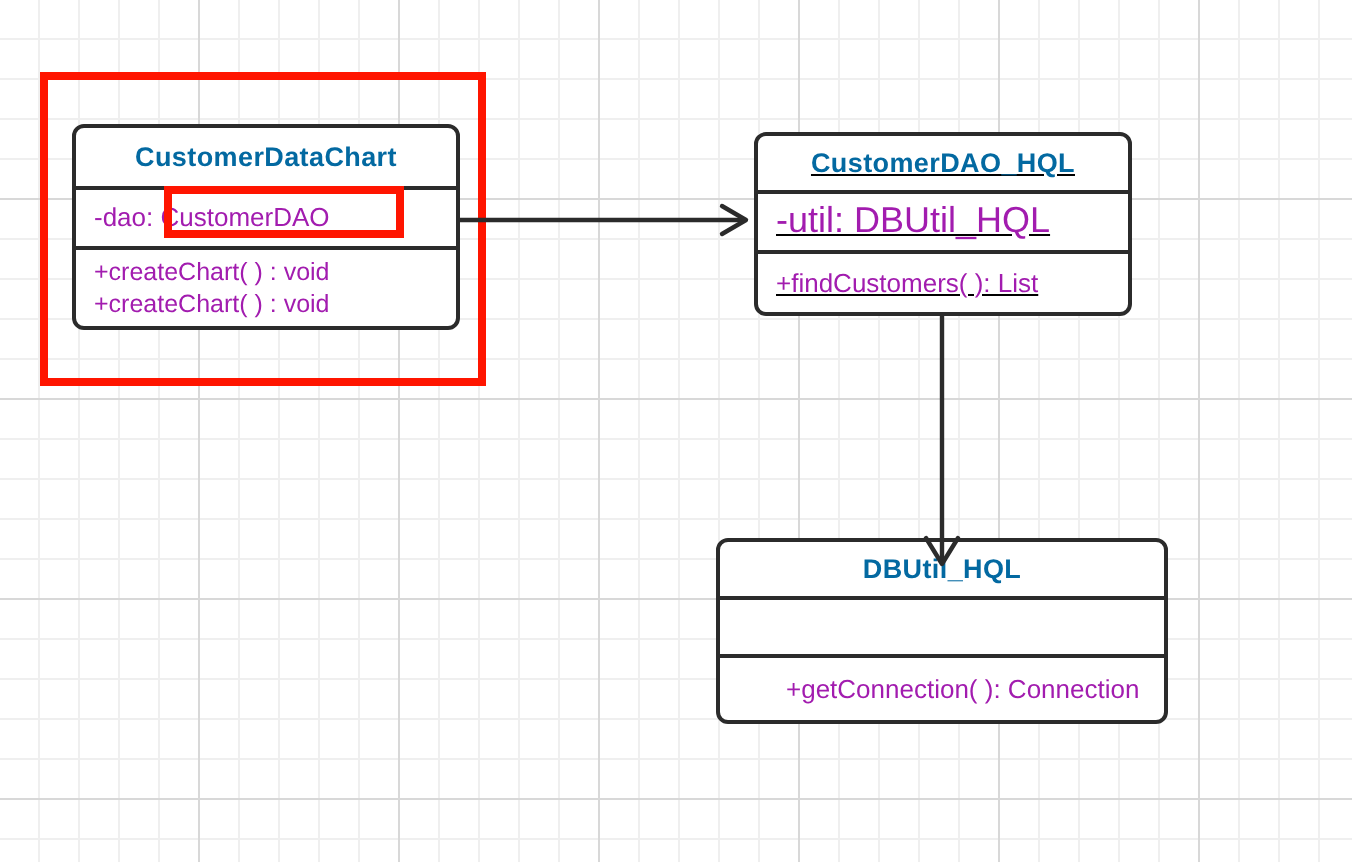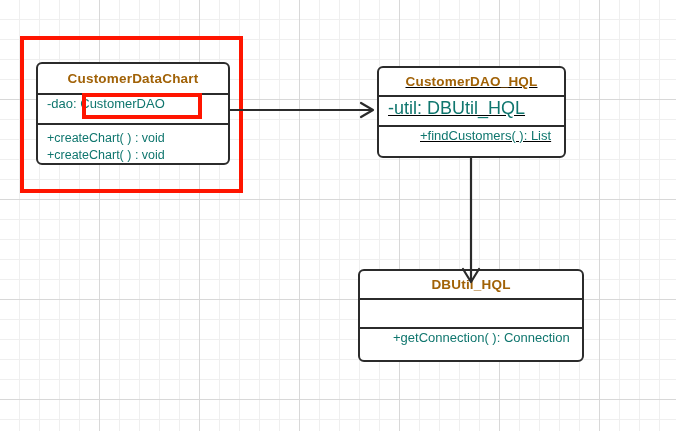--- a/index.html
+++ b/index.html
@@ -36,54 +36,54 @@
     background: #ffffff;
     border: 2px solid #2b2b2b;
     border-radius: 6px;
     overflow: hidden;
   }
   .uml-title {
     box-sizing: border-box;
     width: 100%;
     text-align: center;
     font-weight: bold;
-    color: #a16207;
+    color: #0369a1;
     letter-spacing: .2px;
     border-bottom: 2px solid #2b2b2b;
     display: flex;
     align-items: center;
     justify-content: center;
   }
   .uml-section {
     box-sizing: border-box;
     width: 100%;
-    color: #0f766e;
+    color: #a21caf;
     display: flex;
     flex-direction: column;
-    justify-content: flex-start;
+    justify-content: center;
   }
   .uml-section.divider {
     border-bottom: 2px solid #2b2b2b;
   }
   .uml-row {
     padding: 0 9px;
     white-space: nowrap;
     line-height: 1.32;
   }
 
   
   #class-customer-data-chart { left: 36px; top: 62px; width: 194px; height: 103px; }
   #class-customer-data-chart .uml-title { height: 31px; font-size: 13.5px; }
   #class-customer-data-chart .attrs { height: 30px; font-size: 13px; }
   #class-customer-data-chart .ops { height: 38px; font-size: 12.5px; padding: 5px 0; }
 
   #class-customer-dao-hql { left: 377px; top: 66px; width: 189px; height: 92px; text-decoration: underline; }
   #class-customer-dao-hql .uml-title { height: 29px; font-size: 13.5px; }
   #class-customer-dao-hql .attrs { height: 30px; font-size: 18px; }
-  #class-customer-dao-hql .ops { height: 29px; font-size: 13px; margin-left: 32px; }
+  #class-customer-dao-hql .ops { height: 29px; font-size: 13px; }
 
   #class-dbutil-hql { left: 358px; top: 269px; width: 226px; height: 93px; }
   #class-dbutil-hql .uml-title { height: 29px; font-size: 13.5px; }
   #class-dbutil-hql .attrs { height: 29px; font-size: 13px; }
   #class-dbutil-hql .ops { height: 31px; font-size: 13px; padding-left: 24px; }
 
   
   .highlight-rect {
     position: absolute;
     box-sizing: border-box;

